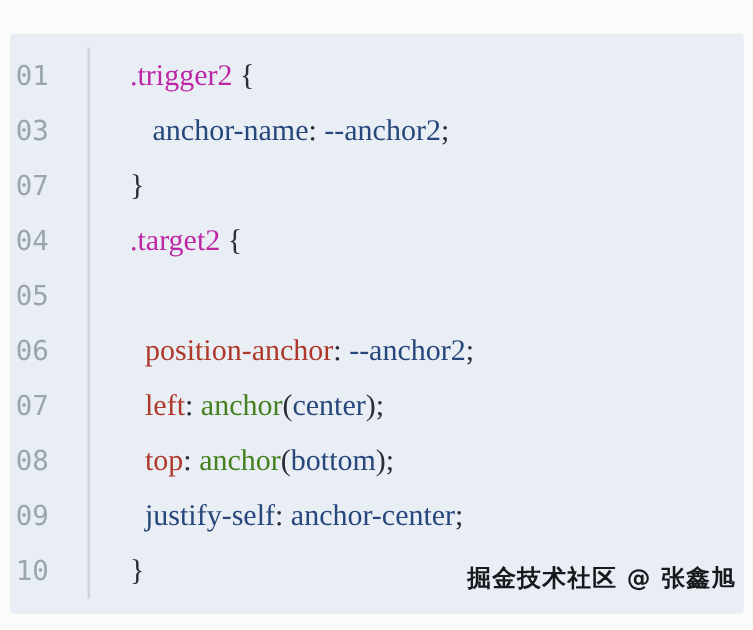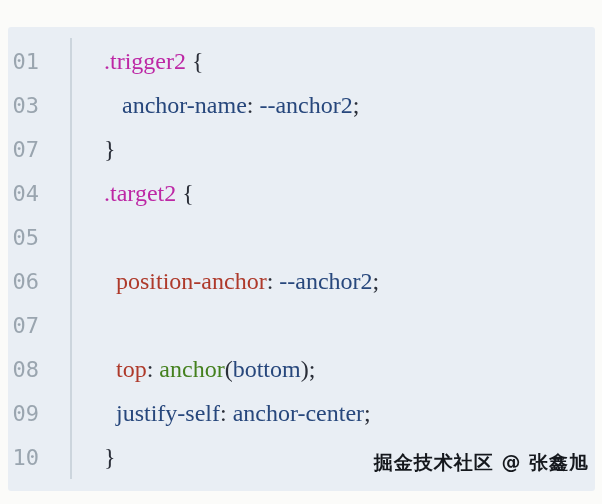--- a/index.html
+++ b/index.html
@@ -86,20 +86,21 @@
       </div>
       <div class="code-line">
         <span class="line-number">05</span>
       </div>
       <div class="code-line">
         <span class="line-number">06</span>
         <span class="code-text"><span class="tok-plain">  </span><span class="tok-prop">position-anchor</span><span class="tok-plain">: </span><span class="tok-val">--anchor2</span><span class="tok-plain">;</span></span>
       </div>
       <div class="code-line">
         <span class="line-number">07</span>
+        <span class="code-text"><span class="tok-plain">  </span><span class="tok-prop">left</span><span class="tok-plain">: </span><span class="tok-func">anchor</span><span class="tok-plain">(</span><span class="tok-val">center</span><span class="tok-plain">);</span></span>
       </div>
       <div class="code-line">
         <span class="line-number">08</span>
         <span class="code-text"><span class="tok-plain">  </span><span class="tok-prop">top</span><span class="tok-plain">: </span><span class="tok-func">anchor</span><span class="tok-plain">(</span><span class="tok-val">bottom</span><span class="tok-plain">);</span></span>
       </div>
       <div class="code-line">
         <span class="line-number">09</span>
         <span class="code-text"><span class="tok-plain">  </span><span class="tok-val">justify-self</span><span class="tok-plain">: </span><span class="tok-val">anchor-center</span><span class="tok-plain">;</span></span>
       </div>
       <div class="code-line">

